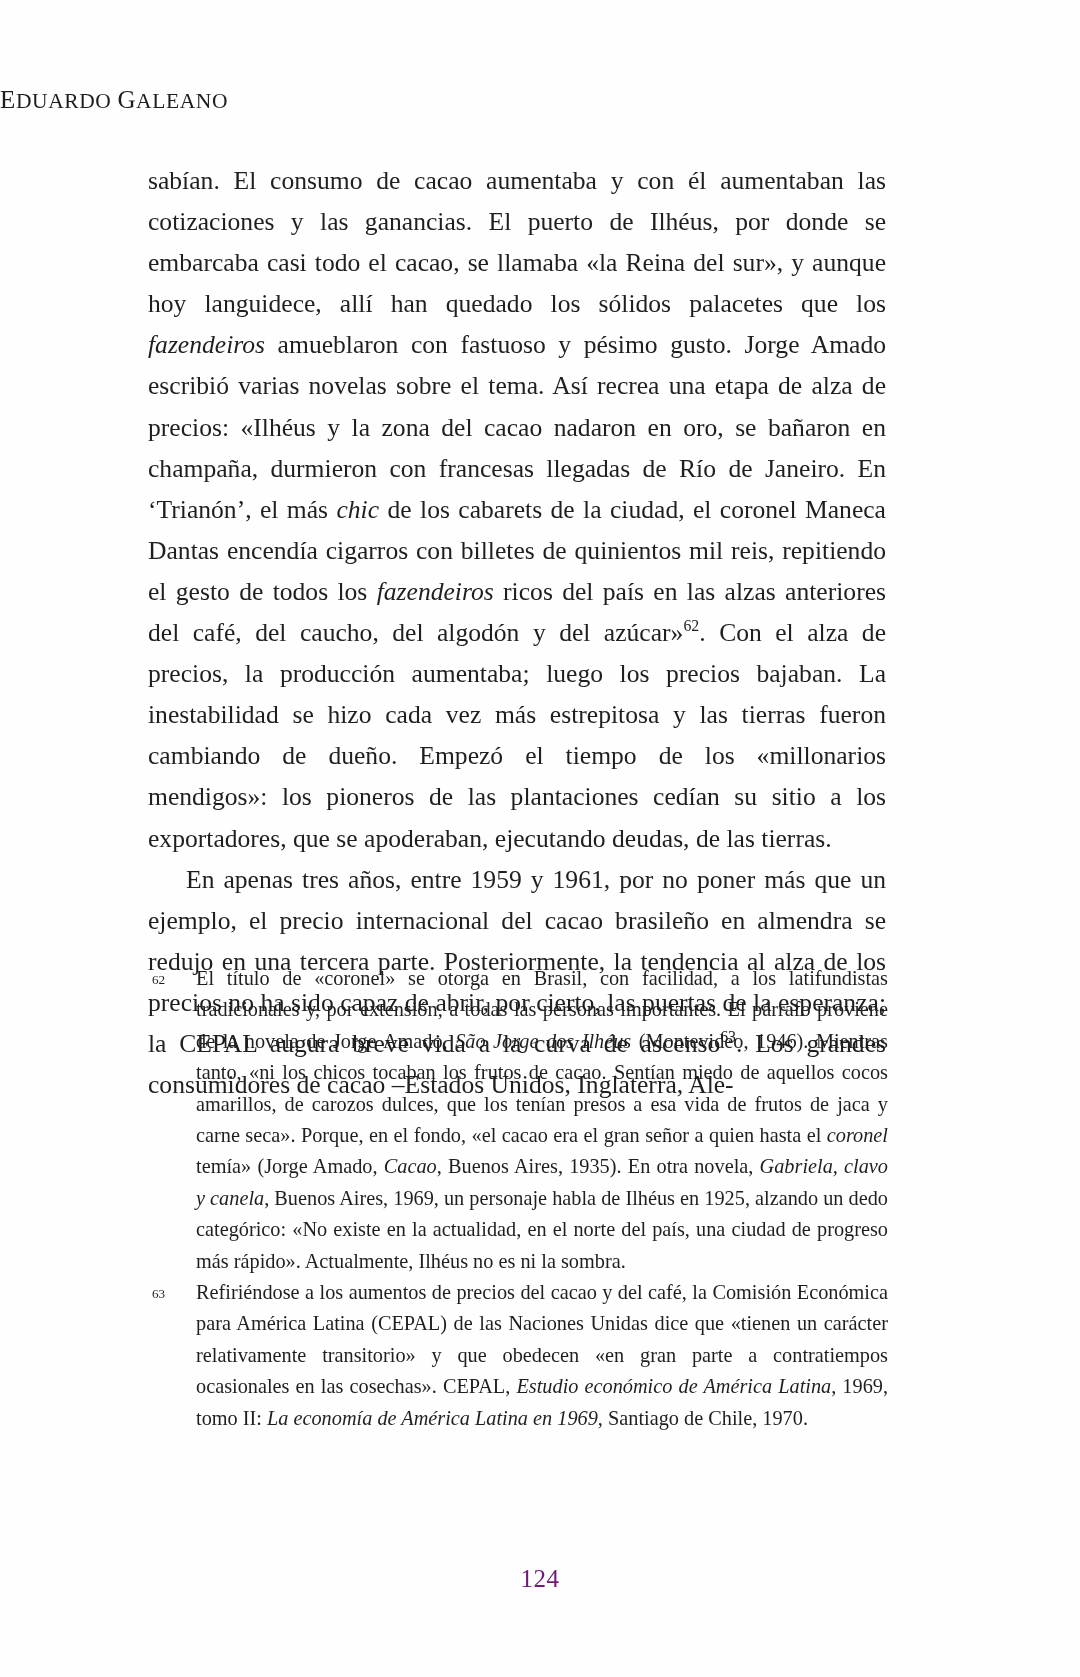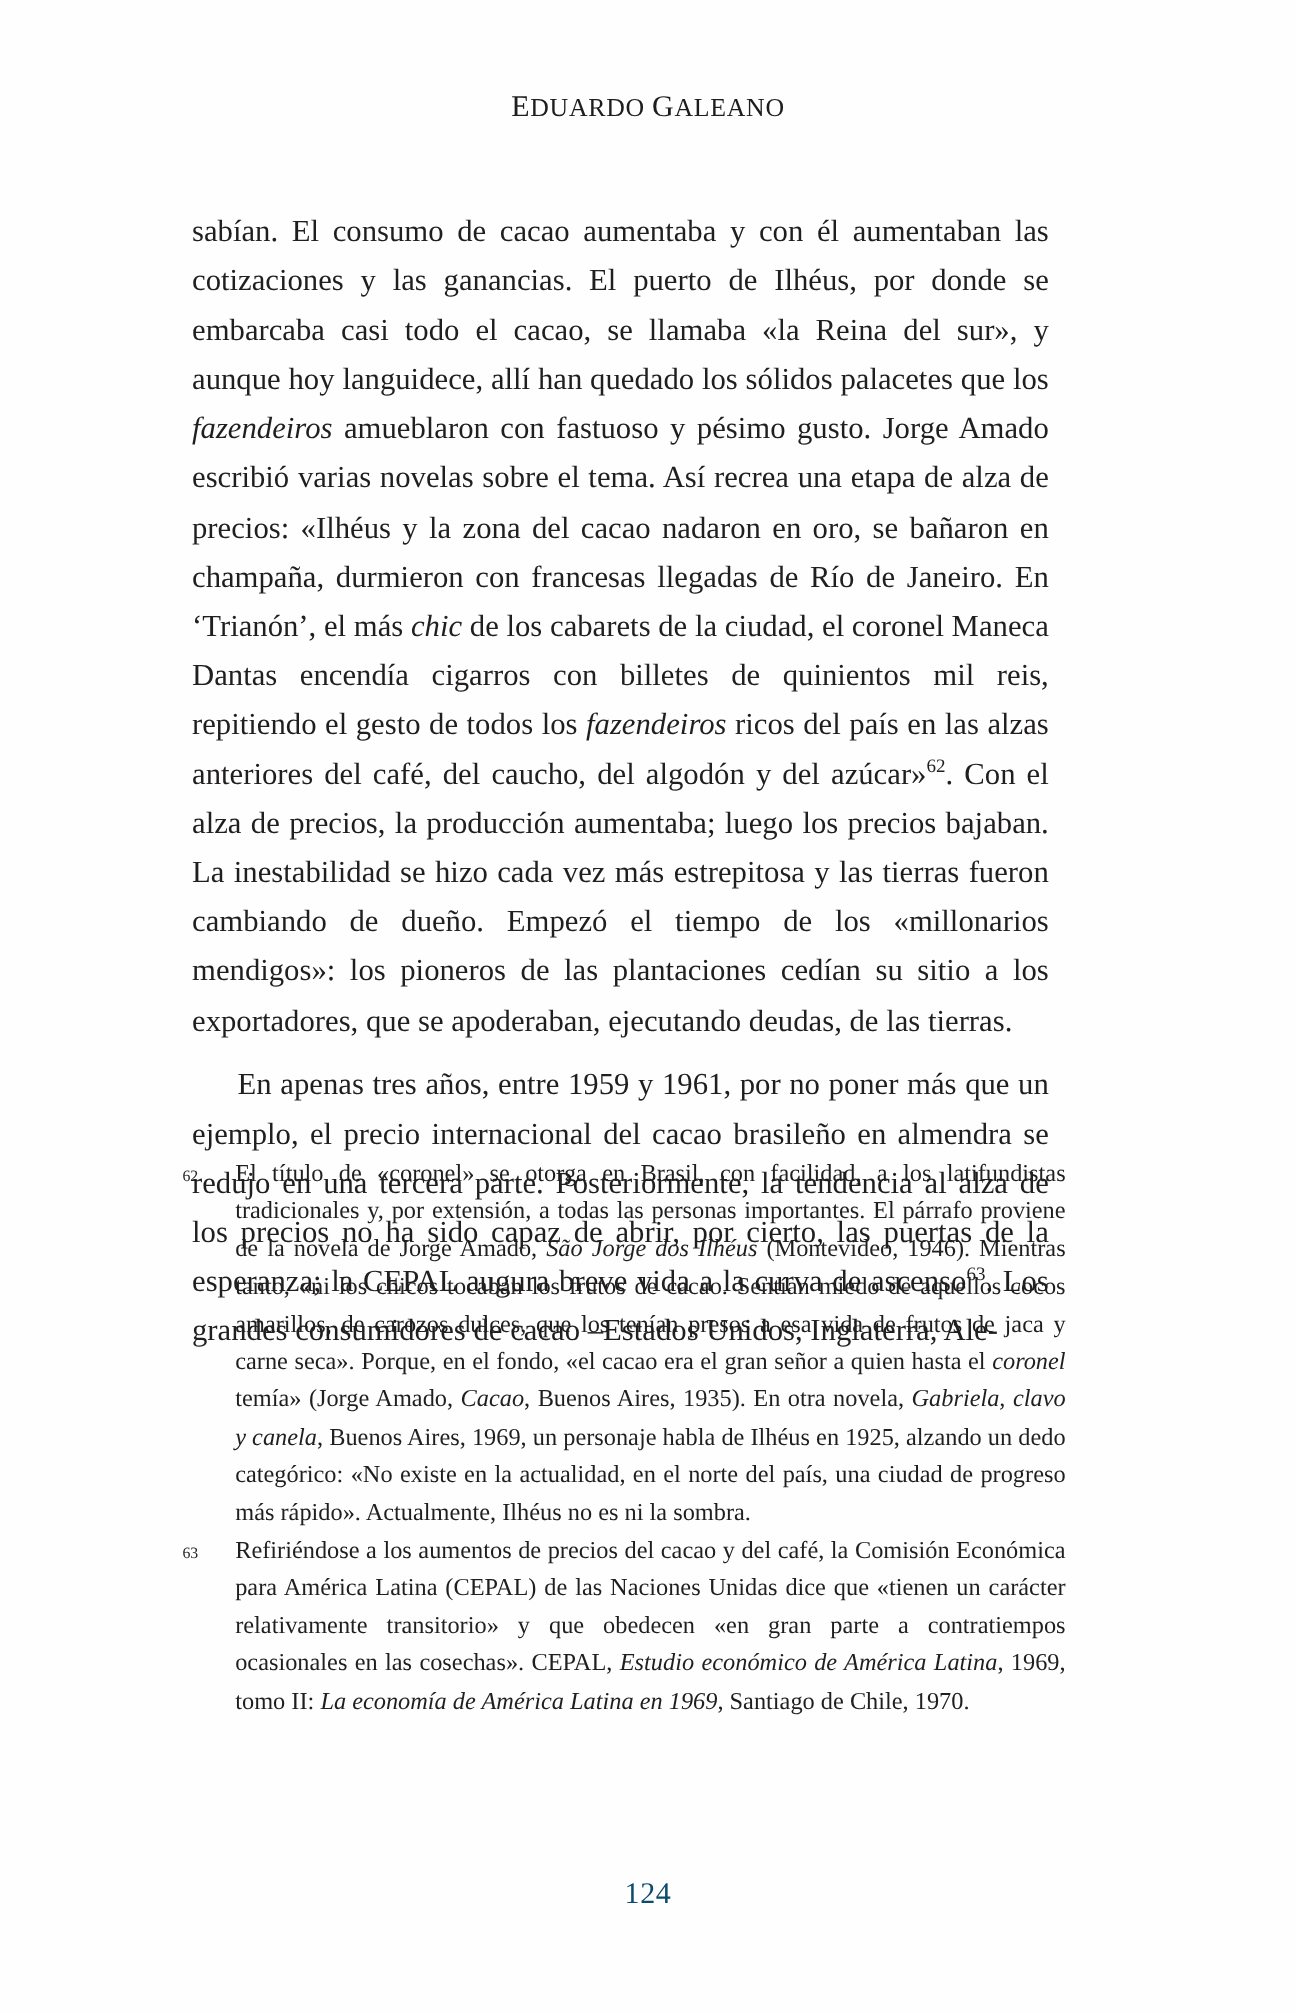--- a/index.html
+++ b/index.html
@@ -17,39 +17,38 @@
   }
   .page {
     position: absolute;
     left: 0; top: 0;
     width: 1080px;
     height: 1677px;
     background: #fefefe;
   }
   .running-head {
     position: absolute;
-    top: 76px;
+    top: 86px;
     left: 0;
     width: 1080px;
-    text-align: center;
     font-size: 21.5px;
     letter-spacing: 0.6px;
     color: #1e1c1c;
   }
   .running-head .sc-first {
     font-size: 25px;
   }
   .body-block {
     position: absolute;
     top: 160px;
     left: 148px;
     width: 738px;
   }
   p.body-par {
-    margin: 12px;
+    margin: 0;
     font-size: 25.6px;
     line-height: 41.1px;
     text-align: justify;
     text-justify: inter-word;
     color: #201e1e;
     hyphens: none;
   }
   p.body-par.indent {
     text-indent: 38px;
     font-family: Liberation Serif, serif;
@@ -84,21 +83,21 @@
     vertical-align: super;
     color: #201e1e;
   }
   .folio {
     position: absolute;
     top: 1565px;
     left: 0;
     width: 1080px;
     text-align: center;
     font-size: 25px;
-    color: #0c4a6e;
+    color: #701a75;
     letter-spacing: 0.5px;
   }
 </style>
 </head>
 <body>
 
 <div class="page">
 
   <div class="running-head">
     <span><span class="sc-first">E</span><span>DUARDO</span>&nbsp;<span class="sc-first">G</span><span>ALEANO</span></span>

